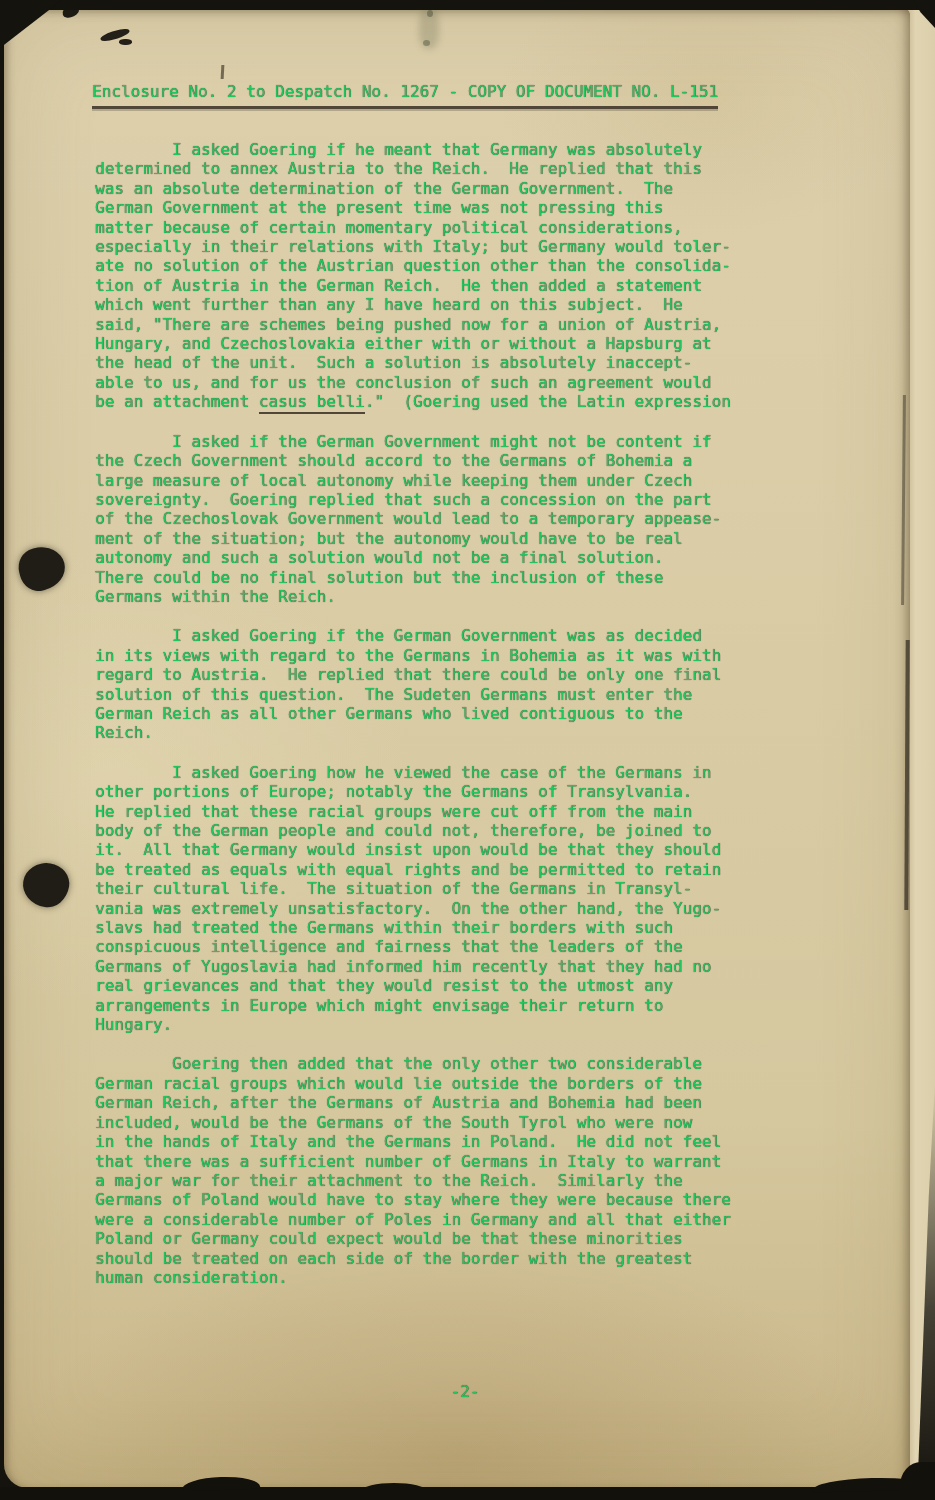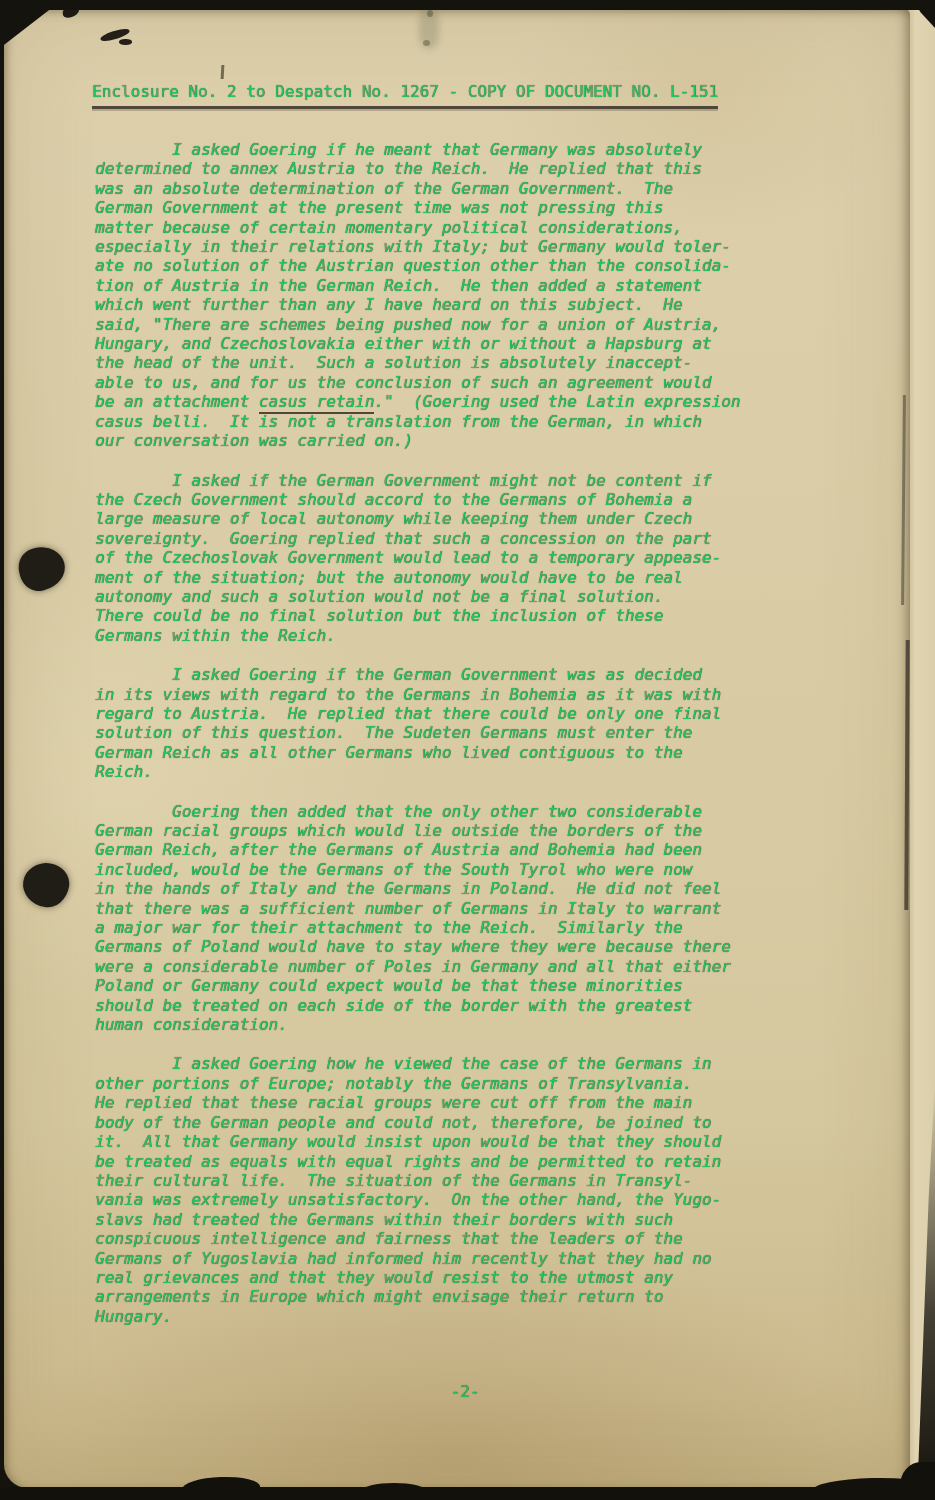--- a/index.html
+++ b/index.html
@@ -68,21 +68,21 @@
     color:#22c55e;
     text-shadow:0 0 1px rgba(58,50,40,0.75), 0.4px 0 0 rgba(58,50,40,0.45);
     font-size:16px;line-height:19.4px;
   }
   .doc-header{
     position:absolute;left:92px;top:82px;white-space:pre;
     padding-bottom:5px;
     border-bottom:3px solid rgba(55,47,38,0.85);
     box-shadow:0 2px 0 rgba(55,47,38,0.25);
   }
-  .body-text{position:absolute;left:95px;top:140px;width:820px;font-style:italic;}
+  .body-text{position:absolute;left:95px;top:140px;width:820px;}
   .para{white-space:pre;margin:0 0 20px 0;}
   .latin{border-bottom:2.5px solid rgba(55,47,38,0.85);padding-bottom:1px;}
   .footer{position:absolute;left:95px;top:1382px;width:740px;text-align:center;white-space:pre;}
 </style>
 </head>
 <body>
 
 <div class="under-page"></div>
 <div class="paper"></div>
 
@@ -109,64 +109,63 @@
 German Government at the present time was not pressing this
 matter because of certain momentary political considerations,
 especially in their relations with Italy; but Germany would toler-
 ate no solution of the Austrian question other than the consolida-
 tion of Austria in the German Reich.  He then added a statement
 which went further than any I have heard on this subject.  He
 said, "There are schemes being pushed now for a union of Austria,
 Hungary, and Czechoslovakia either with or without a Hapsburg at
 the head of the unit.  Such a solution is absolutely inaccept-
 able to us, and for us the conclusion of such an agreement would
-</span><span>be an attachment </span><span class="latin">casus retain</span><span>."  (Goering used the Latin expression
-</span><span>casus belli.  It is not a translation from the German, in which
-our conversation was carried on.)</span></div>
+</span><span>be an attachment </span><span class="latin">casus belli</span><span>."  (Goering used the Latin expression
+</span></div>
   <div class="para">        I asked if the German Government might not be content if
 the Czech Government should accord to the Germans of Bohemia a
 large measure of local autonomy while keeping them under Czech
 sovereignty.  Goering replied that such a concession on the part
 of the Czechoslovak Government would lead to a temporary appease-
 ment of the situation; but the autonomy would have to be real
 autonomy and such a solution would not be a final solution.
 There could be no final solution but the inclusion of these
 Germans within the Reich.</div>
   <div class="para">        I asked Goering if the German Government was as decided
 in its views with regard to the Germans in Bohemia as it was with
 regard to Austria.  He replied that there could be only one final
 solution of this question.  The Sudeten Germans must enter the
 German Reich as all other Germans who lived contiguous to the
 Reich.</div>
-  <div class="para">        Goering then added that the only other two considerable
-German racial groups which would lie outside the borders of the
-German Reich, after the Germans of Austria and Bohemia had been
-included, would be the Germans of the South Tyrol who were now
-in the hands of Italy and the Germans in Poland.  He did not feel
-that there was a sufficient number of Germans in Italy to warrant
-a major war for their attachment to the Reich.  Similarly the
-Germans of Poland would have to stay where they were because there
-were a considerable number of Poles in Germany and all that either
-Poland or Germany could expect would be that these minorities
-should be treated on each side of the border with the greatest
-human consideration.</div>
   <div class="para">        I asked Goering how he viewed the case of the Germans in
 other portions of Europe; notably the Germans of Transylvania.
 He replied that these racial groups were cut off from the main
 body of the German people and could not, therefore, be joined to
 it.  All that Germany would insist upon would be that they should
 be treated as equals with equal rights and be permitted to retain
 their cultural life.  The situation of the Germans in Transyl-
 vania was extremely unsatisfactory.  On the other hand, the Yugo-
 slavs had treated the Germans within their borders with such
 conspicuous intelligence and fairness that the leaders of the
 Germans of Yugoslavia had informed him recently that they had no
 real grievances and that they would resist to the utmost any
 arrangements in Europe which might envisage their return to
 Hungary.</div>
+  <div class="para">        Goering then added that the only other two considerable
+German racial groups which would lie outside the borders of the
+German Reich, after the Germans of Austria and Bohemia had been
+included, would be the Germans of the South Tyrol who were now
+in the hands of Italy and the Germans in Poland.  He did not feel
+that there was a sufficient number of Germans in Italy to warrant
+a major war for their attachment to the Reich.  Similarly the
+Germans of Poland would have to stay where they were because there
+were a considerable number of Poles in Germany and all that either
+Poland or Germany could expect would be that these minorities
+should be treated on each side of the border with the greatest
+human consideration.</div>
 </div>
 
 <div class="footer typed">-2-</div>
 
 <div class="edge-right-wedge"></div>
 <div class="edge-top"></div>
 <div class="edge-topleft"></div>
 <div class="edge-topright"></div>
 <div class="edge-bottom"></div>
 <div class="bump bump-a"></div>

